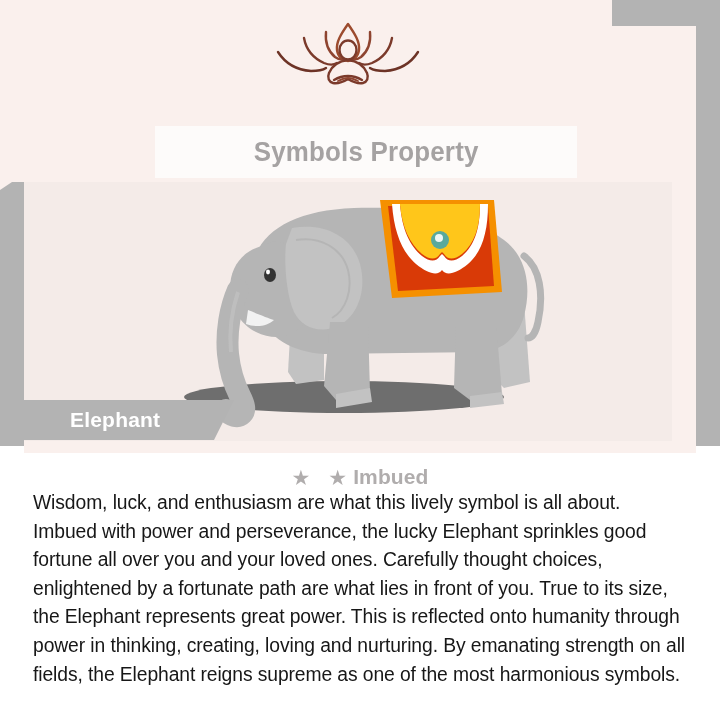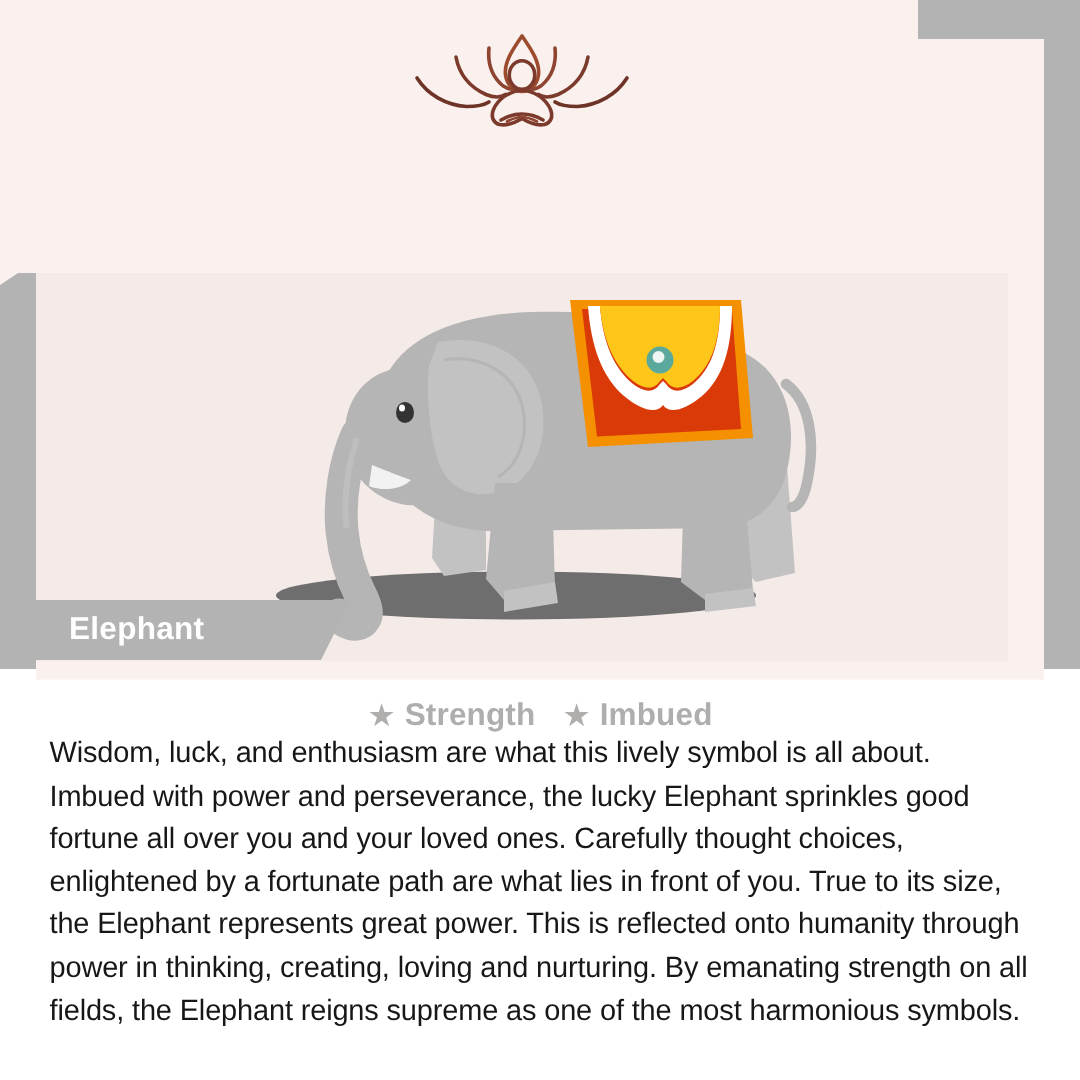--- a/index.html
+++ b/index.html
@@ -78,21 +78,21 @@
   .elephant-svg{position:absolute;left:0;top:0;width:648px;height:260px;}
 
   
   .label-banner{
     position:absolute;left:24px;top:400px;width:210px;height:40px;
     background:#b3b3b3;
     clip-path:polygon(0 0, 210px 0, 190px 40px, 0 40px);
     display:flex;align-items:center;
   }
   .label-banner .lt{
-    margin-left:22px;
+    margin-left:46px;
     color:#ffffff;font-size:21px;font-weight:bold;
     letter-spacing:.2px;
   }
 
   
   .attrs{
     position:absolute;left:0;top:462px;width:720px;height:30px;
     display:flex;align-items:center;justify-content:center;gap:18px;
     color:#b0adad;
   }
@@ -142,20 +142,23 @@
         <ellipse cx="82" cy="32" rx="8.5" ry="9.5" stroke="#7b3a2b"></ellipse>
 
         <path d="M82 42 C73 43 66 48 63 55 C61 60 63 64 67 65 C72 66 77 64 82 61 C87 64 92 66 97 65 C101 64 103 60 101 55 C98 48 91 43 82 42 Z" stroke="#7b3a2b"></path>
 
         <path d="M68 62 C73 59 78 58 82 58 C86 58 91 59 96 62" stroke="#7b3a2b"></path>
         <path d="M72 63 C76 61 79 60 82 60 C85 60 88 61 92 63" stroke="#8e4430" stroke-width="1.8"></path>
       </g>
     </svg>
   </div>
 
+  <div class="title-banner">
+    <div class="t">Symbols Property</div>
+  </div>
 
   <div class="illus-panel">
     <svg class="elephant-svg" viewBox="0 0 648 260">
 
       <ellipse cx="320" cy="215" rx="160" ry="16" fill="#6e6e6e"></ellipse>
 
       <path d="M470 120 L500 120 L506 200 L480 206 L470 196 Z" fill="#c2c2c2"></path>
 
       <path d="M268 120 L300 120 L300 198 L272 202 L264 190 Z" fill="#c2c2c2"></path>
 
@@ -206,21 +209,20 @@
   <div class="label-banner">
     <div class="lt">Elephant</div>
   </div>
 
   <div class="bottom-white"></div>
   <div class="bottom-cream-strip"></div>
 
   <div class="attrs">
     <div class="attr">
       <span class="star">★</span>
-      <span class="nm">Strength</span>
     </div>
     <div class="attr">
       <span class="star">★</span>
       <span class="nm">Imbued</span>
     </div>
   </div>
 
   <div class="body-text">Wisdom, luck, and enthusiasm are what this lively symbol is all about. Imbued with power and perseverance, the lucky Elephant sprinkles good fortune all over you and your loved ones. Carefully thought choices, enlightened by a fortunate path are what lies in front of you. True to its size, the Elephant represents great power. This is reflected onto humanity through power in thinking, creating, loving and nurturing. By emanating strength on all fields, the Elephant reigns supreme as one of the most harmonious symbols.</div>
 
 </div>

